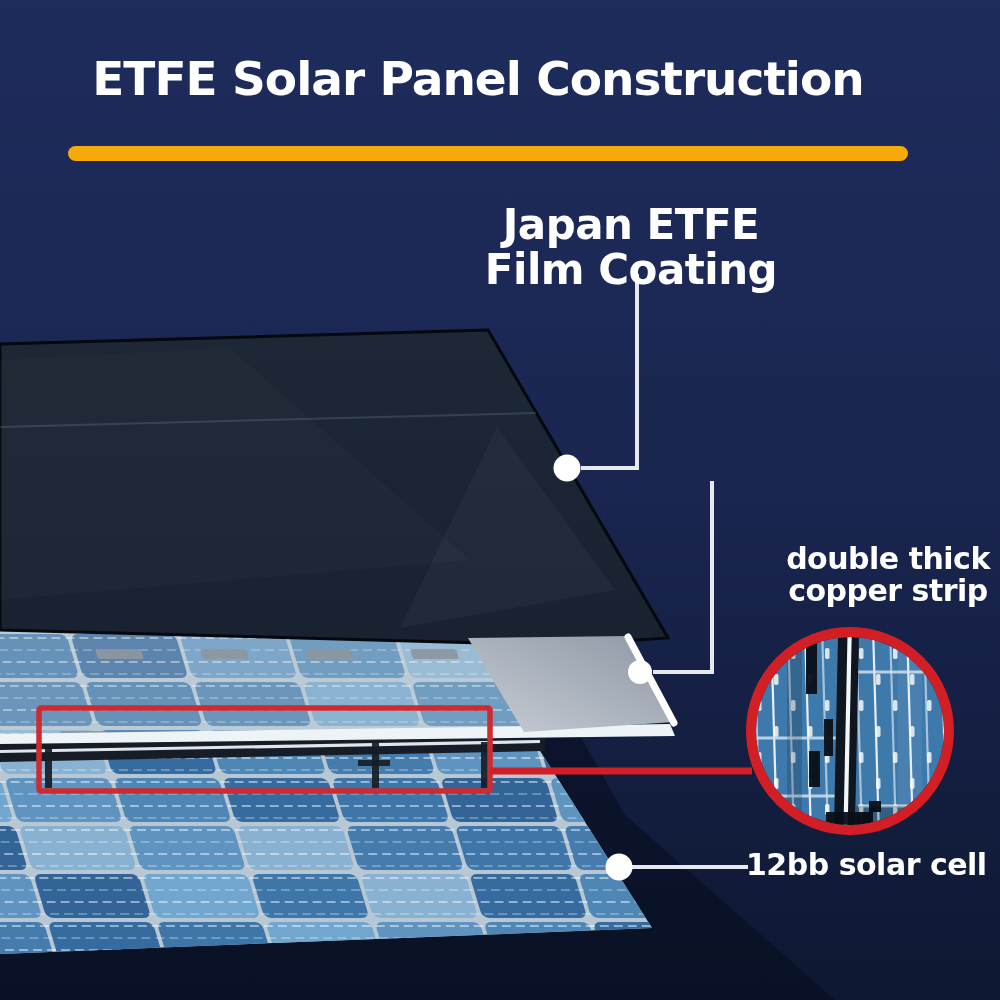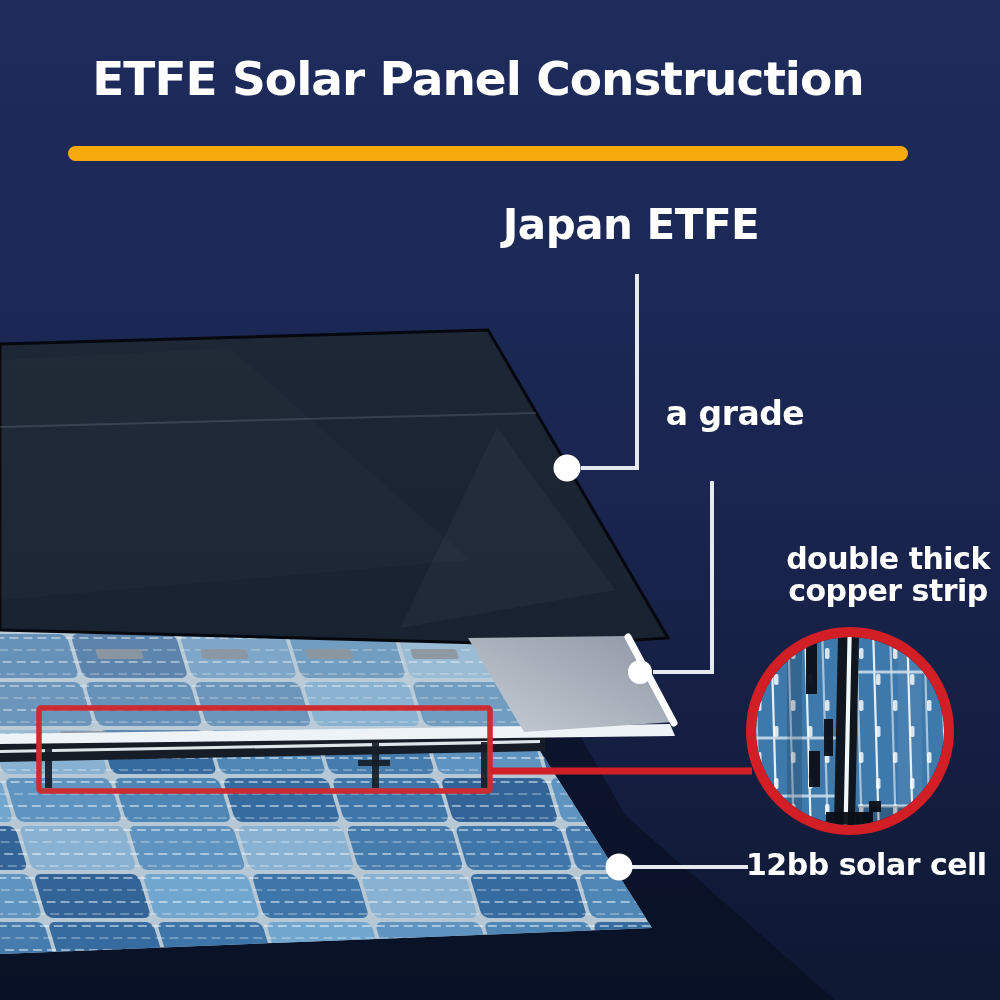--- a/index.html
+++ b/index.html
@@ -299,24 +299,24 @@
     <polyline points="712,481 712,672 653,672" fill="none" stroke-width="4" stroke="#e6eaee"></polyline>
     <circle cx="640" cy="672" r="12" fill="#ffffff"></circle>
     <line x1="632" y1="867" x2="748" y2="867" stroke-width="4" stroke="#e6eaee"></line>
     <circle cx="619" cy="867" r="13.5" fill="#ffffff"></circle>
   </svg>
 
   <div class="lbl" id="title-label">ETFE Solar Panel Construction</div>
 
   <div class="lbl" id="film-label">
     <span>Japan ETFE</span>
+    <span>Film Coating</span>
   </div>
 
   <div class="lbl" id="eva-label">
-    <span>a grade</span>
   </div>
 
   <div class="lbl" id="copper-label">
     <span>double thick</span>
     <span>copper strip</span>
   </div>
 
   <div class="lbl" id="cell-label">12bb solar cell</div>
 </div>
 

